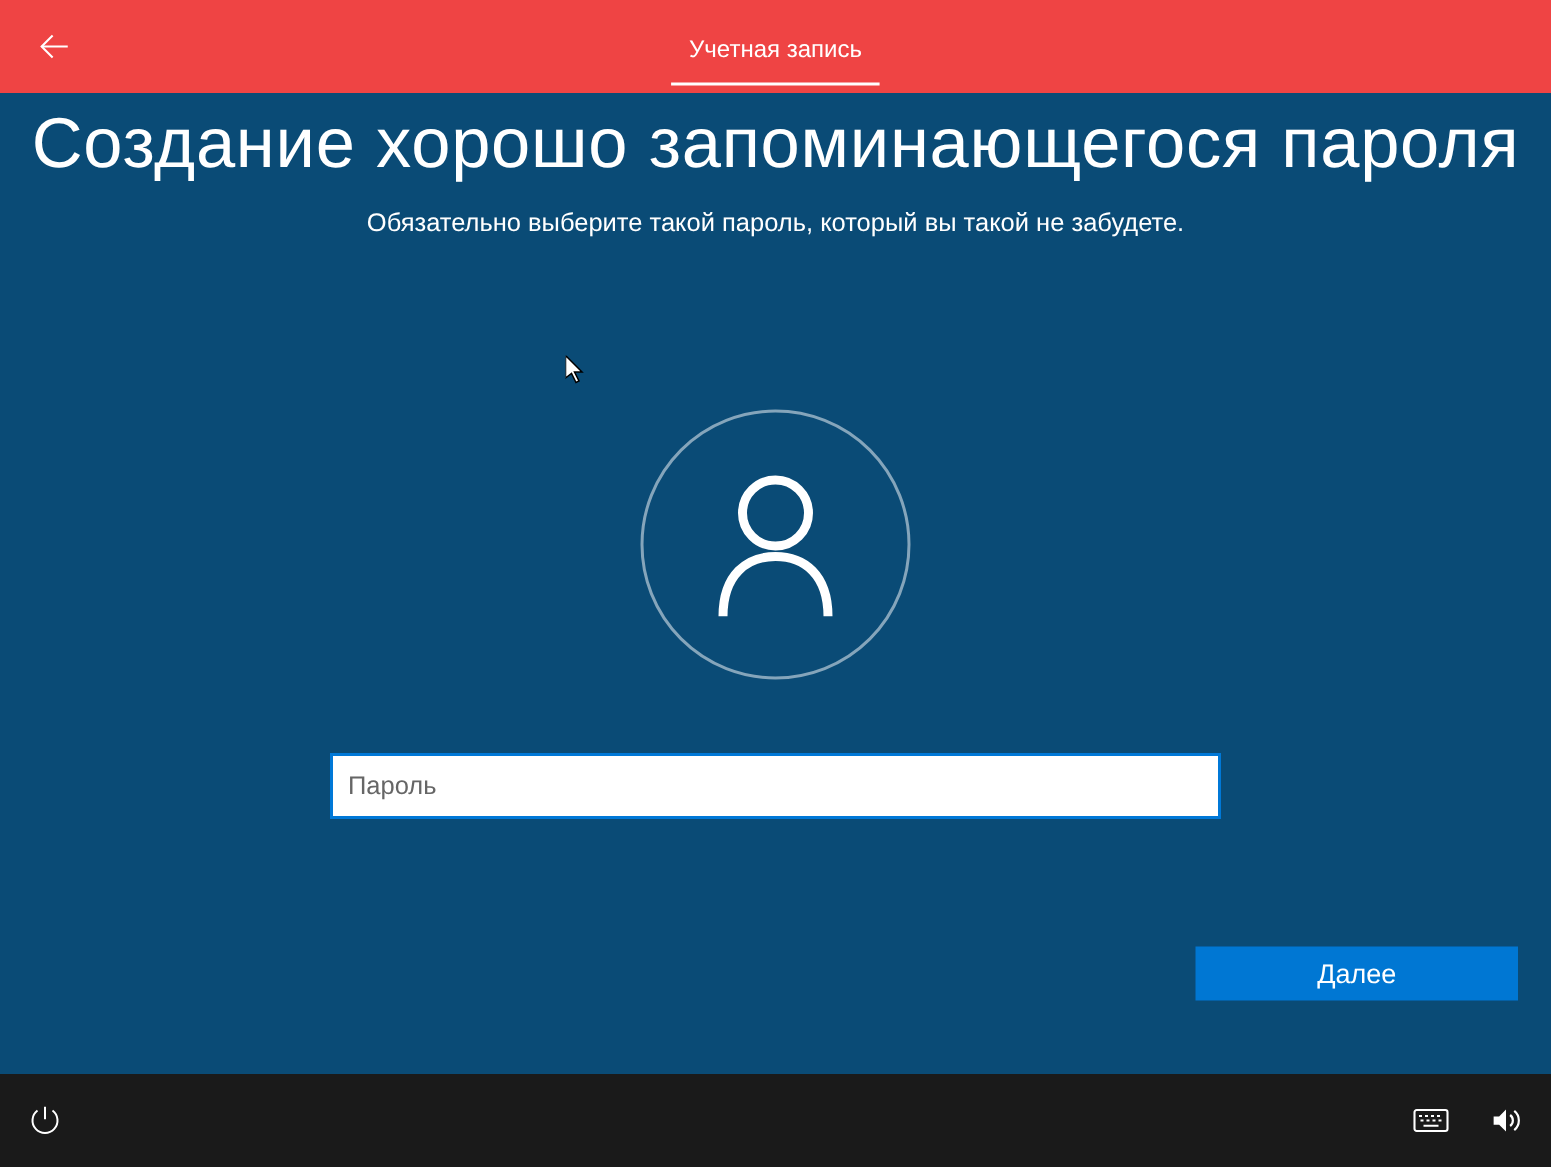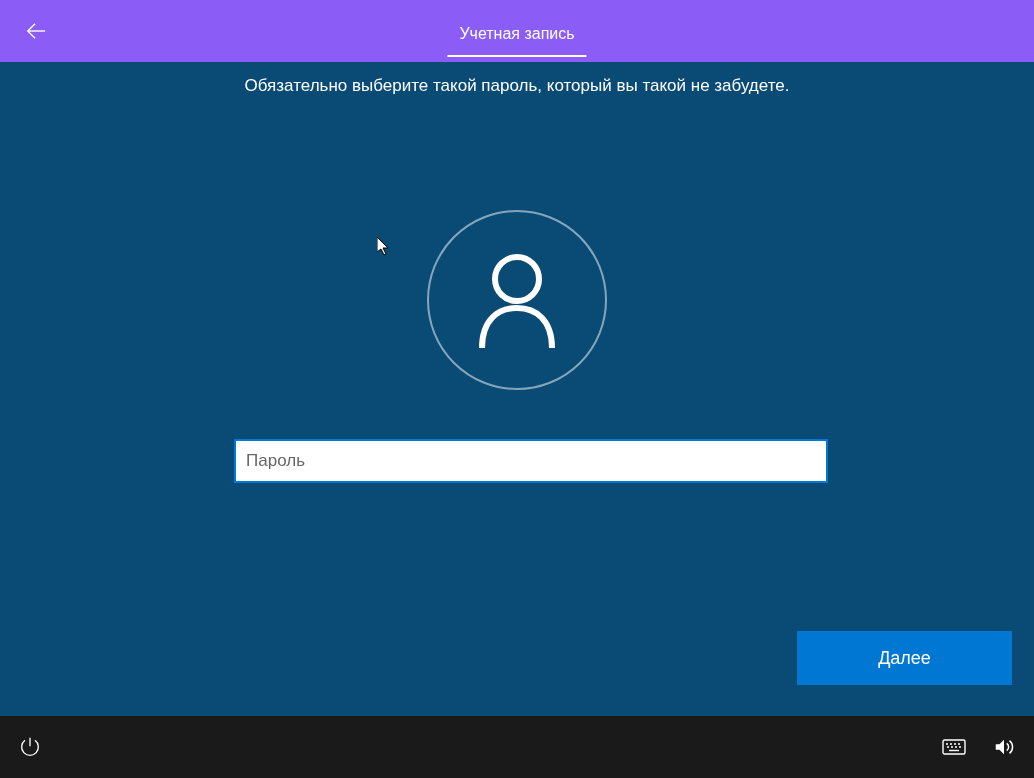--- a/index.html
+++ b/index.html
@@ -10,21 +10,21 @@
     body {
       width: 1034px;
       height: 778px;
       font-family: 'Segoe UI', Tahoma, sans-serif;
       background: #0a4b76;
       overflow: hidden;
       position: relative;
     }
     .top-bar {
       height: 62px;
-      background: #8b5cf6;
+      background: #ef4444;
       display: flex;
       align-items: center;
       position: relative;
     }
     .back-btn {
       width: 48px;
       height: 48px;
       margin-left: 12px;
       display: flex;
       align-items: center;
@@ -101,31 +101,30 @@
     .password-input {
       width: 100%;
       height: 44px;
       border: 2px solid #0078d7;
       background: #fff;
       font-size: 17px;
       padding: 0 10px;
       outline: none;
       color: #b91c1c;
       font-family: inherit;
-      margin-left: 14px;
     }
     .password-input::placeholder {
       color: #666;
     }
     .next-btn {
       position: absolute;
       right: 22px;
       top: 631px;
       width: 215px;
-      height: 54px;
+      height: 36px;
       background: #0077d3;
       color: #fff;
       font-size: 18px;
       border: none;
       cursor: pointer;
       font-family: inherit;
     }
     .bottom-bar {
       position: absolute;
       bottom: 0;
@@ -171,20 +170,21 @@
     </svg>
   </div>
   <div class="tab-area">
     <div class="tab active">
       <span>Учетная запись</span>
     </div>
   </div>
 </div>
 
 <div class="content">
+  <h1 class="heading">Создание хорошо запоминающегося пароля</h1>
   <p class="subheading">Обязательно выберите такой пароль, который вы такой не забудете.</p>
 
   <div class="avatar-circle">
     <svg viewBox="0 0 86 96" fill="none" stroke="#fff" stroke-width="6">
       <circle cx="43" cy="27" r="22"></circle>
       <path d="M 8 96 C 8 68, 24 56, 43 56 C 62 56, 78 68, 78 96"></path>
     </svg>
   </div>
 
   <div class="input-row">

